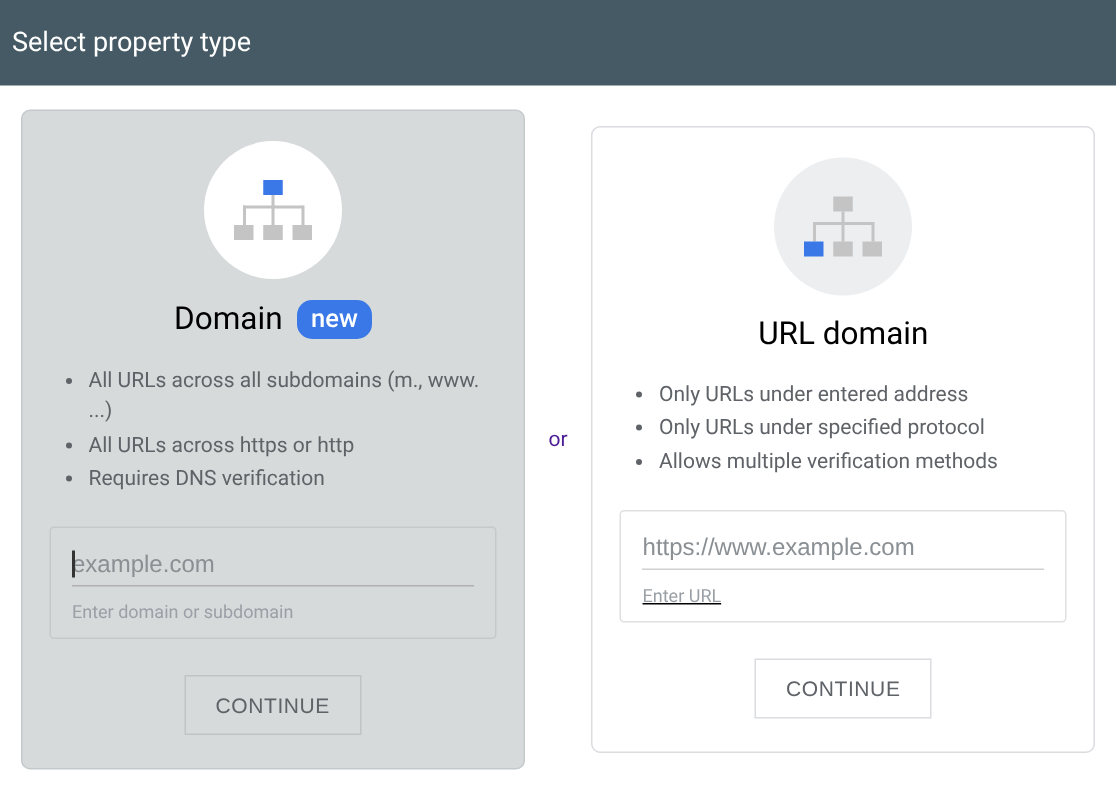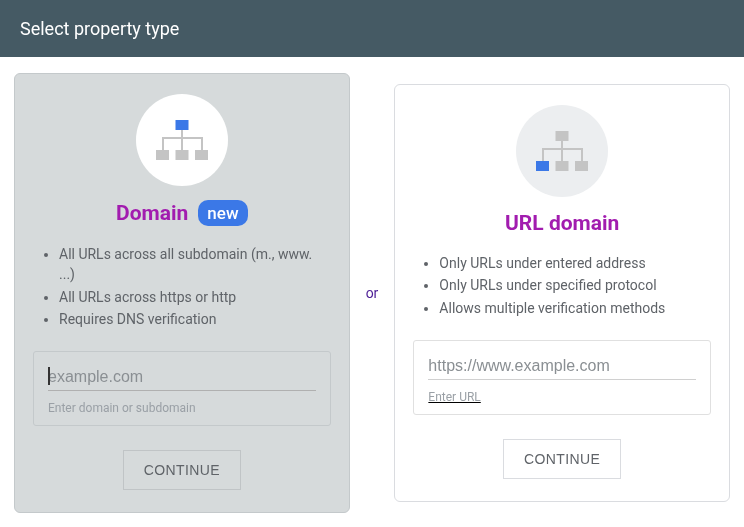--- a/index.html
+++ b/index.html
@@ -10,21 +10,21 @@
     body {
       font-family: -apple-system, BlinkMacSystemFont, "Segoe UI", Roboto, Arial, sans-serif;
       background: #ffffff;
       width: 744px;
       height: 527px;
       overflow: hidden;
     }
     .header {
       background: #455a64;
       color: #ffffff;
-      padding: 18px 20px;
+      padding: 18px 8px;
       font-size: 18px;
       font-weight: 400;
     }
     .content {
       display: flex;
       align-items: center;
       justify-content: center;
       padding: 16px 14px;
       gap: 14px;
     }
@@ -89,22 +89,22 @@
     .conn-v-m { width: 2px; height: 13px; left: 50%; transform: translateX(-50%); top: 17px; }
     .conn-v-r { width: 2px; height: 13px; right: 5px; top: 17px; }
     .card-title-row {
       display: flex;
       align-items: center;
       gap: 10px;
       margin-bottom: 18px;
     }
     .card-title {
       font-size: 21px;
-      font-weight: 700;
-      color: #a21caf;
+      font-weight: 400;
+      color: #000000;
     }
     .badge {
       background: #3b78e7;
       color: #ffffff;
       font-size: 17px;
       font-weight: 500;
       padding: 3px 9px;
       border-radius: 10px;
     }
     .bullets {
@@ -201,21 +201,21 @@
         <div class="node node-bl"></div>
         <div class="node node-bm"></div>
         <div class="node node-br"></div>
       </div>
     </div>
     <div class="card-title-row">
       <span class="card-title">Domain</span>
       <span class="badge">new</span>
     </div>
     <ul class="bullets">
-      <li>All URLs across all subdomain (m., www. ...)</li>
+      <li>All URLs across all subdomains (m., www. ...)</li>
       <li>All URLs across https or http</li>
       <li>Requires DNS verification</li>
     </ul>
     <div class="input-box">
       <div class="cursor-bar"></div>
       <input class="input-field" type="text" placeholder="example.com" style="">
       <div class="helper-text">Enter domain or subdomain</div>
     </div>
     <button class="continue-btn">CONTINUE</button>
   </div>

